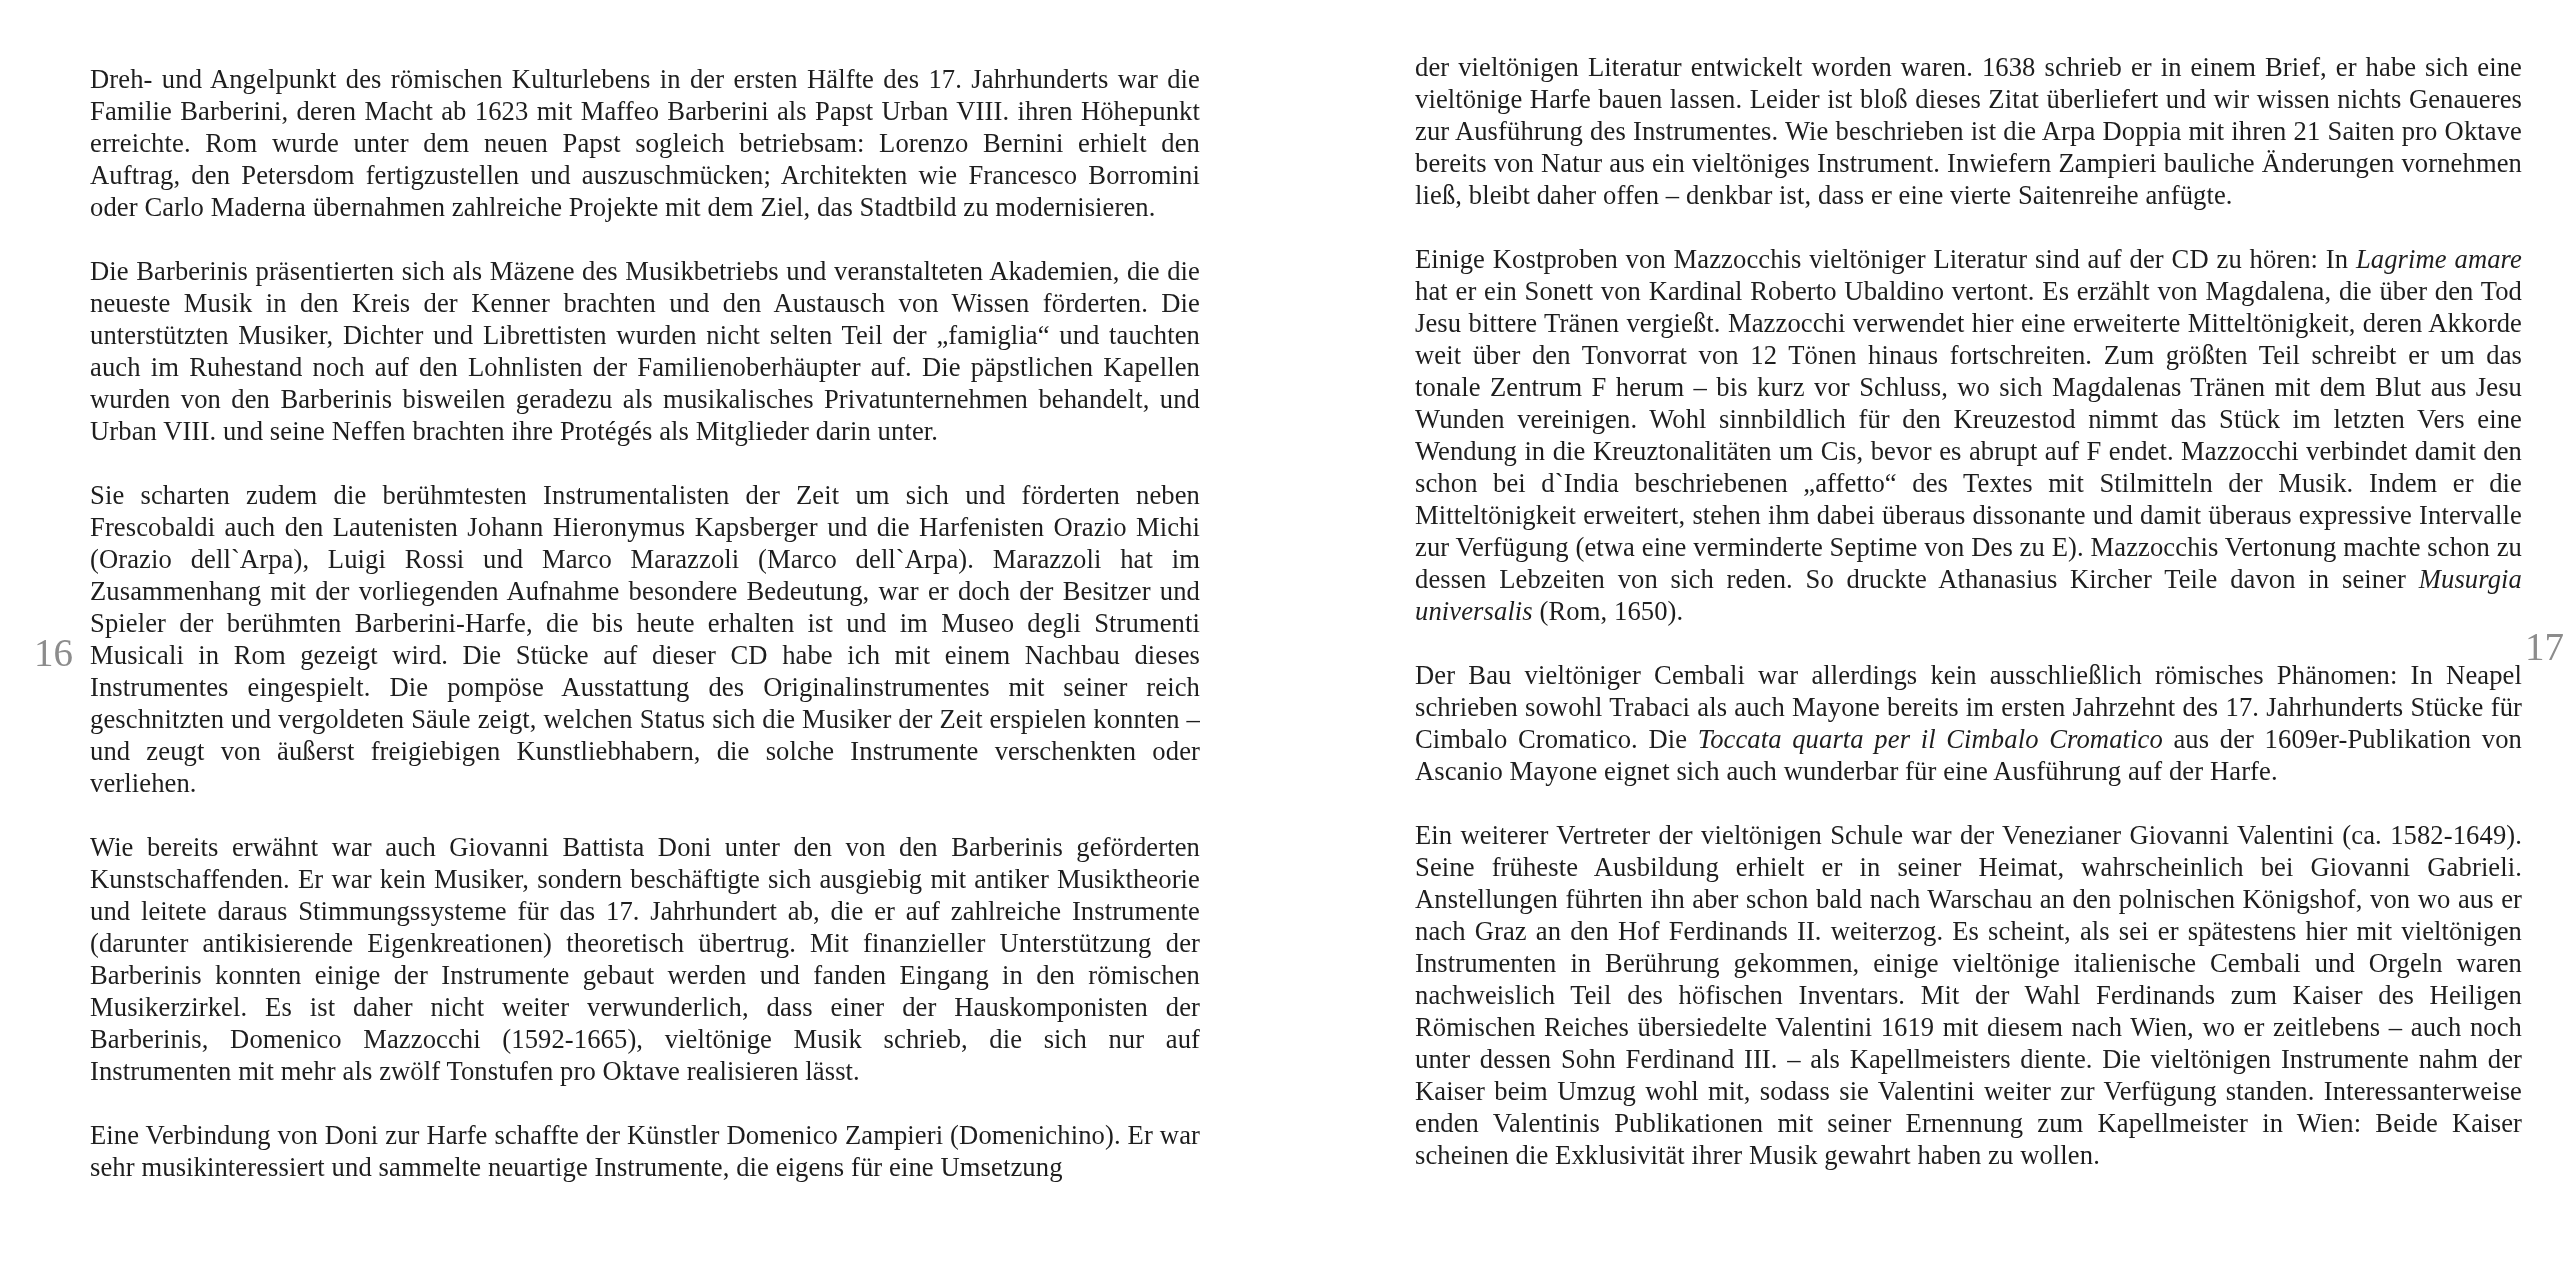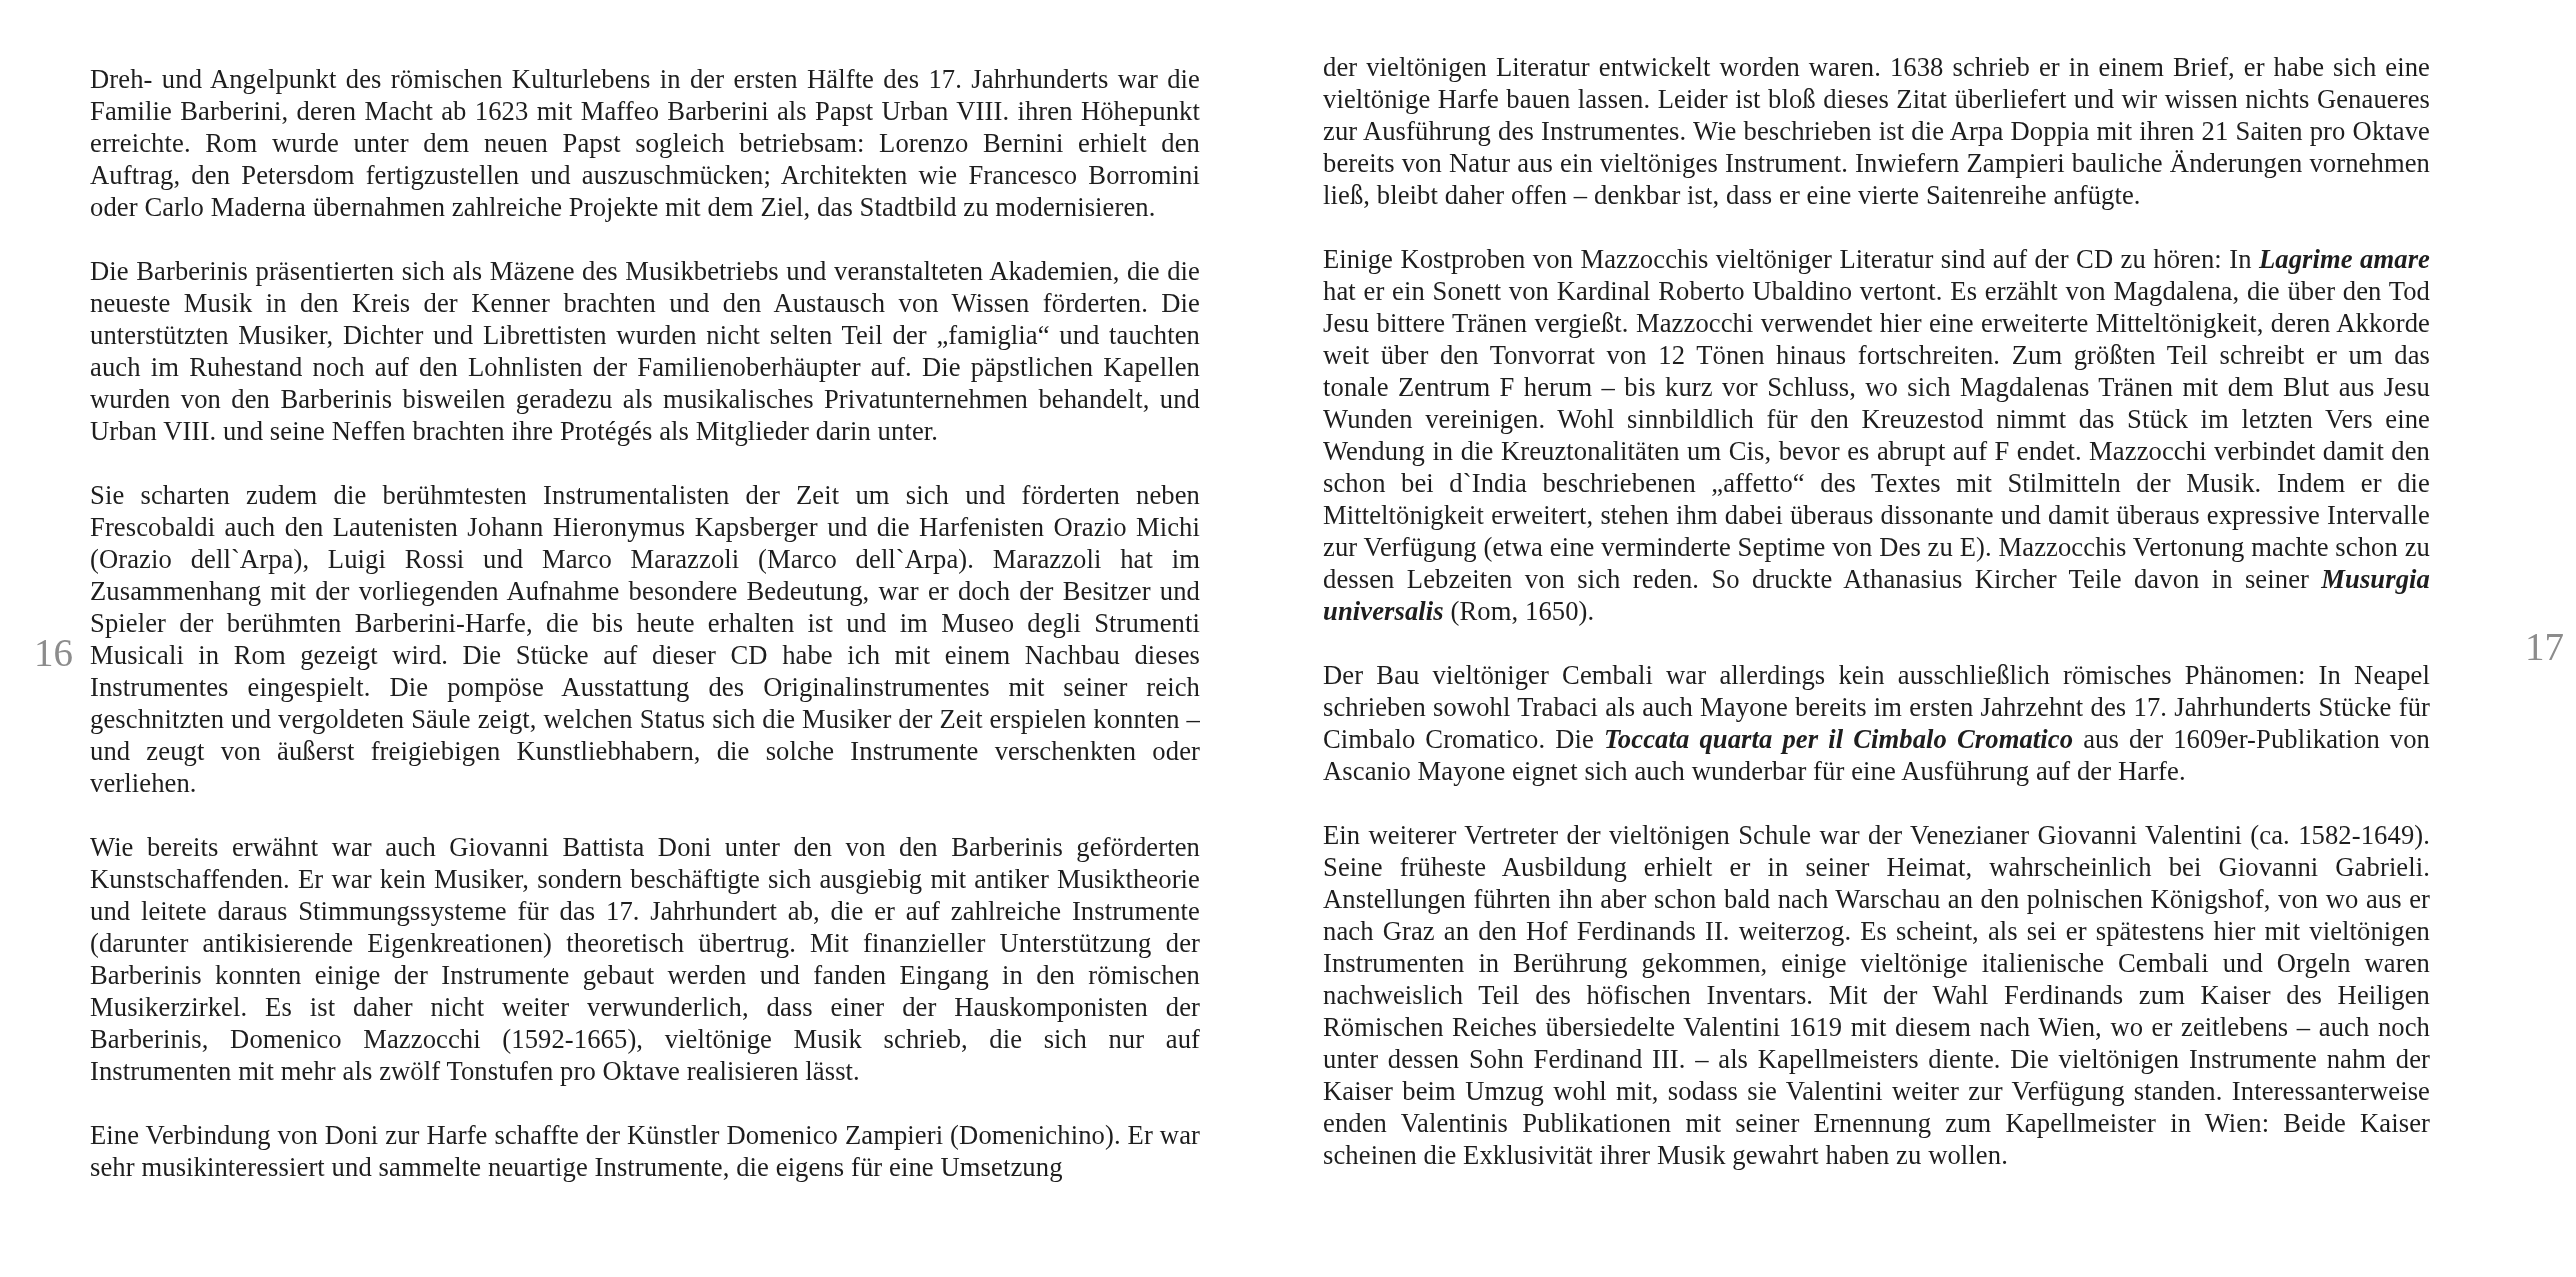--- a/index.html
+++ b/index.html
@@ -22,27 +22,27 @@
   }
   .column {
     position: absolute;
     top: 51px;
     font-size: 26.6px;
     line-height: 32px;
     text-align: justify;
     letter-spacing: 0.1px;
   }
   .left-col  { left: 90px;  width: 1110px; margin-top: 12px; }
-  .right-col { left: 1323px; width: 1107px; }
+  .right-col { left: 1415px; width: 1107px; }
   .column p {
     margin: 0 0 32px 0;
   }
   .column p:last-child { margin-bottom: 0; }
   .bold   { font-weight: normal; }
-  .italic { font-style: italic; font-weight: bold; }
+  .italic { font-style: italic; }
   .pagenum {
     position: absolute;
     font-size: 39px;
     line-height: 1;
     color: #8c8c8c;
   }
   .pagenum-left  { left: 34px;   top: 633px; }
   .pagenum-right { left: 2498px; top: 627px; margin-left: 27px; }
 </style>
 </head>

